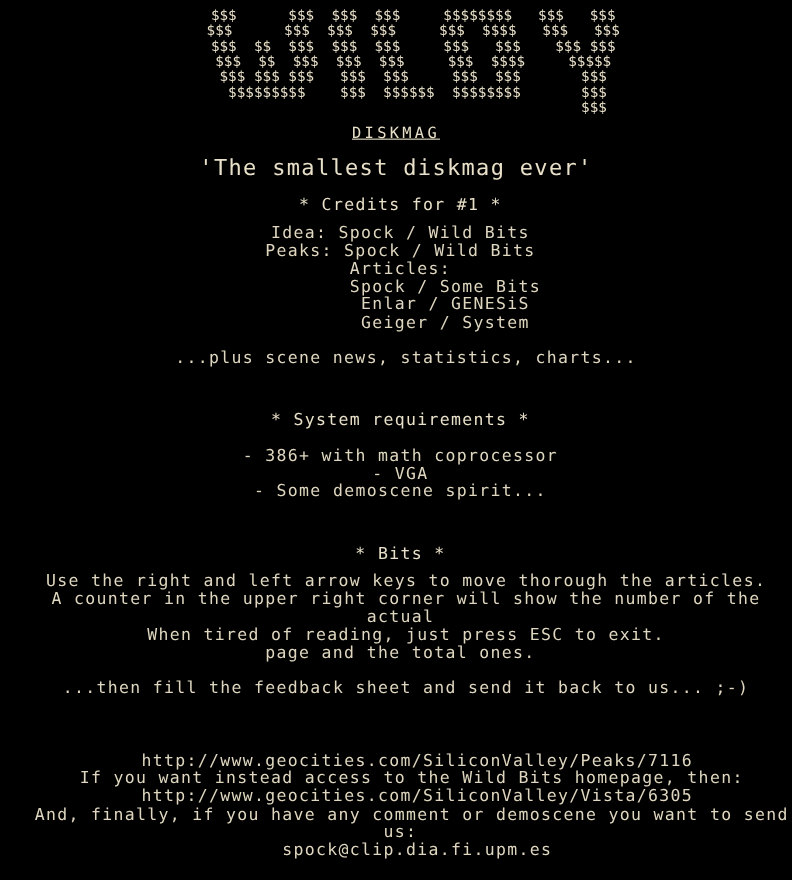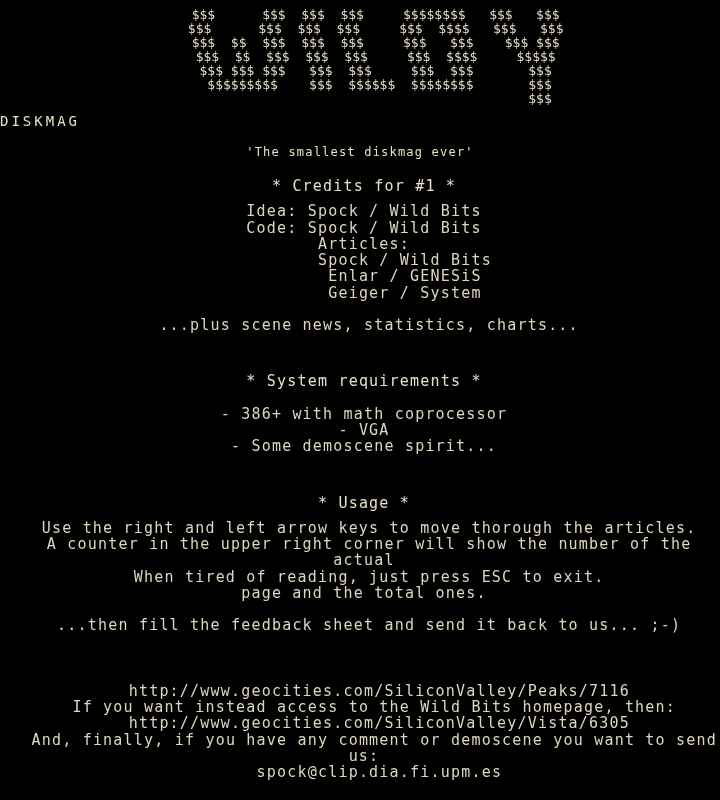--- a/index.html
+++ b/index.html
@@ -26,30 +26,31 @@
     padding: 8px 0 0 0;
     text-align: center;
     font-family: "DejaVu Sans Mono", "Liberation Mono", monospace;
     font-size: 13px;
     line-height: 14px;
     letter-spacing: 0px;
     color: #e8e0c8;
     white-space: pre;
   }
   .logo-subtitle {
-    text-align: left;
+    text-align: center;
     font-size: 14px;
     line-height: 18px;
     letter-spacing: 3px;
     color: #e8e0c8;
     margin-top: 6px;
+    text-decoration: underline;
   }
   .tagline {
     text-align: center;
-    font-size: 12px;
+    font-size: 20px;
     line-height: 20px;
     letter-spacing: 1.2px;
     color: #e8e0c8;
     margin-top: 12px;
   }
   .body-text {
     margin: 0;
     padding: 0 0 0 8px;
     font-size: 15px;
     line-height: 16.3px;
@@ -80,41 +81,41 @@
 
   <div class="logo-subtitle">DISKMAG</div>
 
   <div class="tagline">'The smallest diskmag ever'</div>
 
   <div class="spacer-md"></div>
 
   <pre class="body-text section-head">* Credits for #1 *</pre>
   <div class="spacer-sm"></div>
   <pre class="body-text">Idea: Spock / Wild Bits</pre>
-  <pre class="body-text">Code: Spock / Wild Bits</pre>
+  <pre class="body-text">Peaks: Spock / Wild Bits</pre>
   <pre class="body-text">Articles:</pre>
-  <pre class="body-text">        Spock / Wild Bits</pre>
+  <pre class="body-text">        Spock / Some Bits</pre>
   <pre class="body-text">        Enlar / GENESiS</pre>
   <pre class="body-text">        Geiger / System</pre>
   <div class="spacer-md"></div>
   <pre class="body-text"> ...plus scene news, statistics, charts...</pre>
 
   <div class="spacer-lg"></div>
   <div class="spacer-md"></div>
 
   <pre class="body-text section-head">* System requirements *</pre>
   <div class="spacer-md"></div>
   <pre class="body-text">- 386+ with math coprocessor</pre>
   <pre class="body-text">- VGA</pre>
   <pre class="body-text">- Some demoscene spirit...</pre>
 
   <div class="spacer-lg"></div>
   <div class="spacer-md"></div>
 
-  <pre class="body-text section-head">* Usage *</pre>
+  <pre class="body-text section-head">* Bits *</pre>
   <div class="spacer-sm"></div>
   <pre class="body-text"> Use the right and left arrow keys to move thorough the articles.</pre>
   <pre class="body-text"> A counter in the upper right corner will show the number of the actual</pre>
   <pre class="body-text"> When tired of reading, just press ESC to exit.</pre>
   <pre class="body-text">page and the total ones.</pre>
   <div class="spacer-md"></div>
   <pre class="body-text"> ...then fill the feedback sheet and send it back to us... ;-)</pre>
 
   <div class="spacer-lg"></div>
   <div class="spacer-sm"></div>

